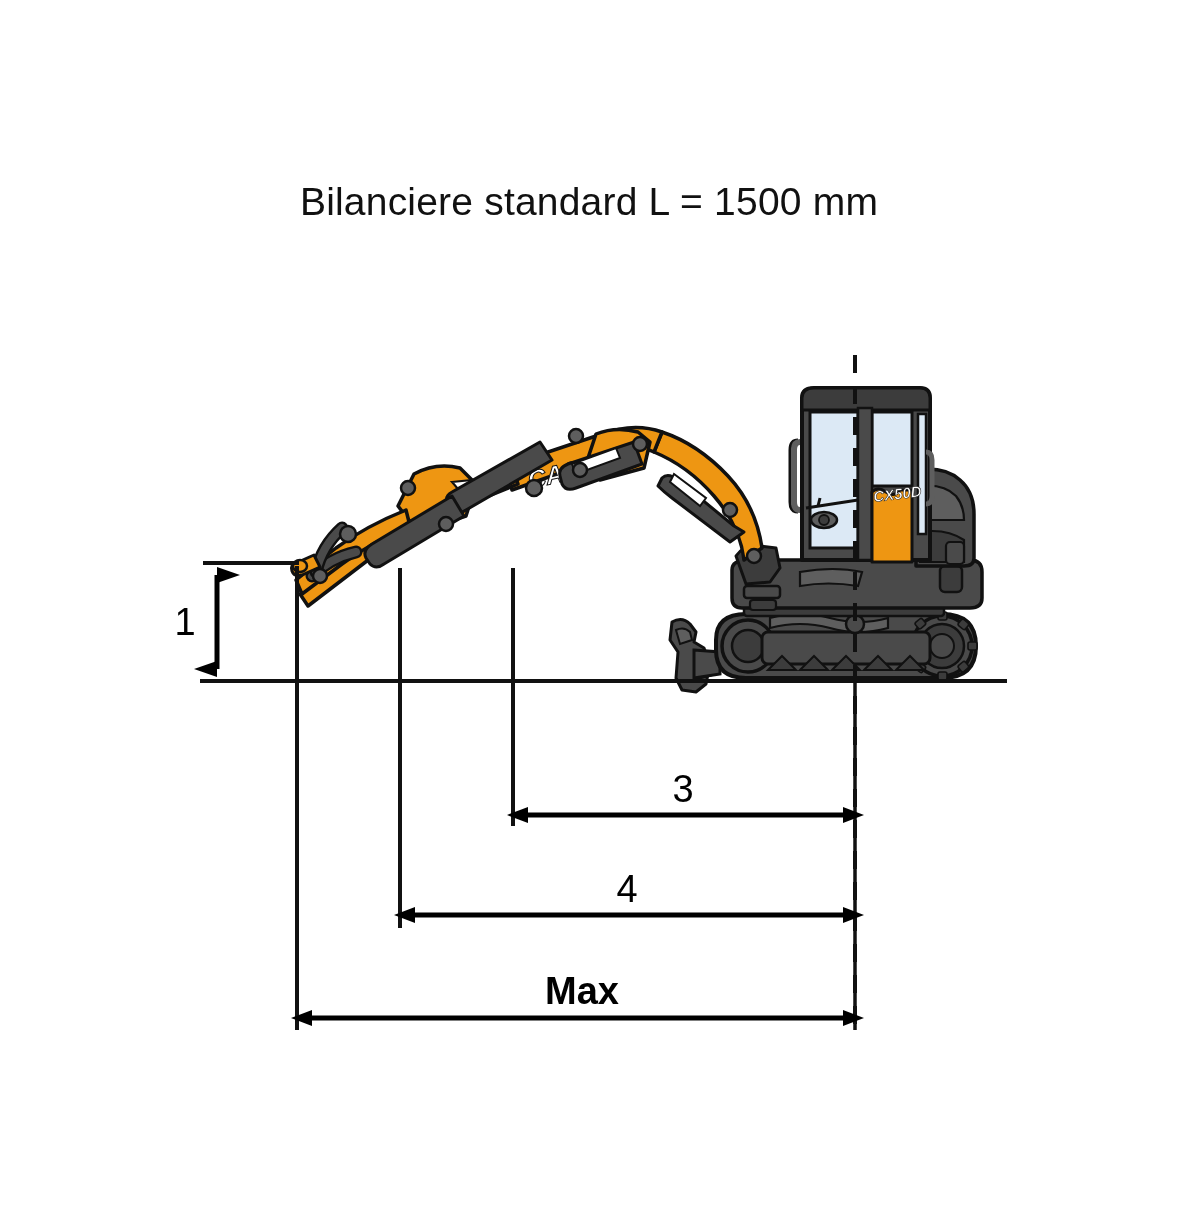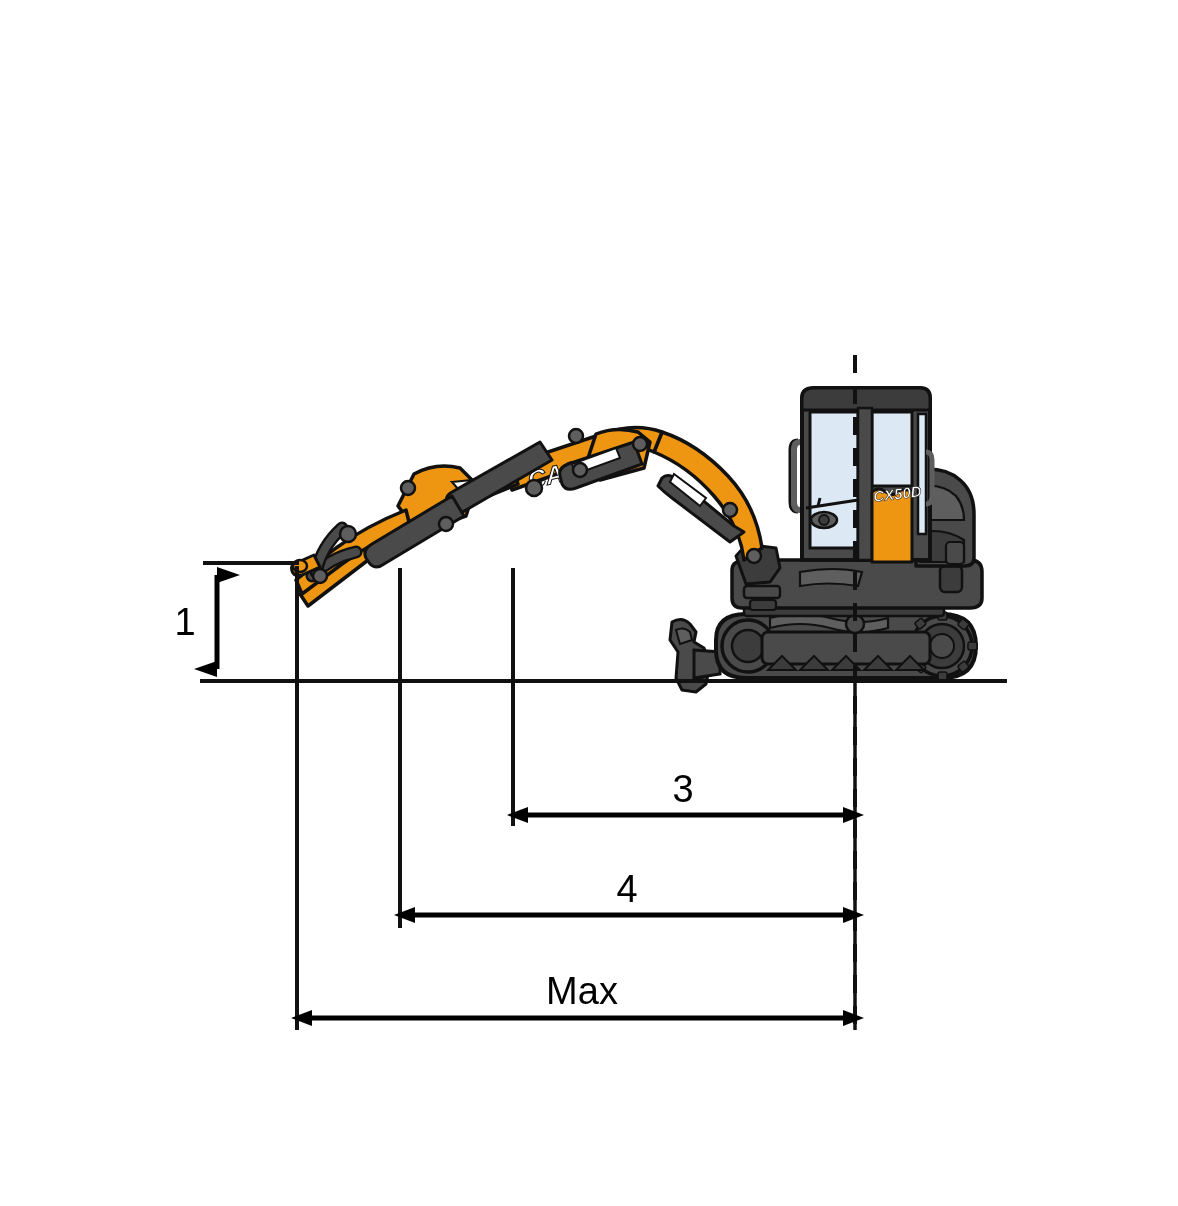--- a/index.html
+++ b/index.html
@@ -11,20 +11,21 @@
     font-family:"Liberation Sans",sans-serif;font-weight:400;
   }
   .dim-label{position:absolute;font-size:38px;color:#000;font-family:"Liberation Sans",sans-serif;text-align:center;}
   svg{position:absolute;left:0;top:0;}
 </style>
 </head>
 <body>
 
 <div id="stage">
 
+  <div id="diagram-title">Bilanciere standard L = 1500 mm</div>
 
   <svg width="1178" height="1206" viewBox="0 0 1178 1206">
 
     <defs>
       <marker id="arrowL" markerWidth="22" markerHeight="22" refX="21" refY="8" orient="auto" markerUnits="userSpaceOnUse">
         <path d="M21,0 L21,16 L0,8 Z" fill="#000"></path>
       </marker>
       <marker id="arrowR" markerWidth="22" markerHeight="22" refX="1" refY="8" orient="auto" markerUnits="userSpaceOnUse">
         <path d="M1,0 L1,16 L22,8 Z" fill="#000"></path>
       </marker>
@@ -247,15 +248,15 @@
 
     <line x1="312" y1="1018" x2="843" y2="1018" stroke="#000" stroke-width="5" marker-start="url(#arrowL)" marker-end="url(#arrowR)"></line>
   </svg>
 
   <div class="dim-label" style="left:160px;top:601px;width:50px;">1</div>
 
   <div class="dim-label" style="left:658px;top:768px;width:50px;">3</div>
 
   <div class="dim-label" style="left:602px;top:868px;width:50px;">4</div>
 
-  <div class="dim-label" style="left:512px;top:970px;width:140px;">Max</div>
+  <div class="dim-label" style="left:512px;top:970px;width:140px;font-weight:bold;">Max</div>
 
 </div>
 
 </body></html>

